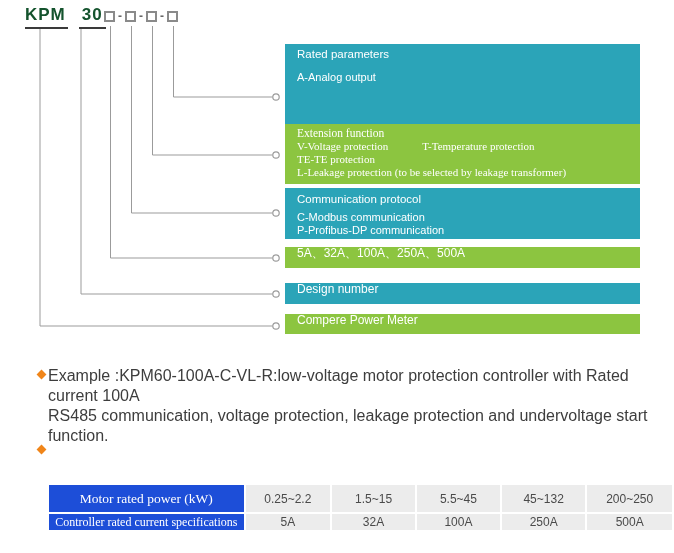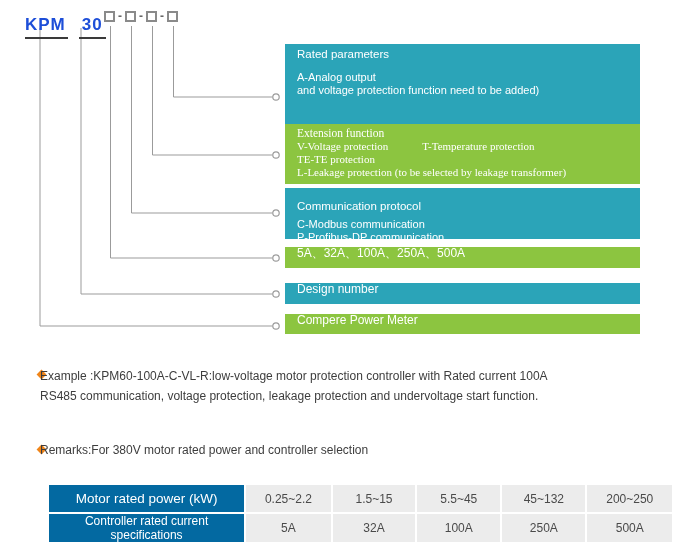--- a/index.html
+++ b/index.html
@@ -1,22 +1,22 @@
 <!DOCTYPE html>
 <html><head>
 <meta charset="utf-8">
 <style>
   * { margin:0; padding:0; box-sizing:border-box; }
   html,body { background:#fff; }
   body { font-family:"Liberation Sans", sans-serif; }
   .page { position:relative; width:674px; height:553px; background:#ffffff; overflow:hidden; }
 
   
-  .model-text { position:absolute; left:25px; top:15px; display:flex; align-items:baseline;
-                font-size:17px; font-weight:bold; color:#1d4ed8; letter-spacing:1px; }
+  .model-text { position:absolute; left:25px; top:5px; display:flex; align-items:baseline;
+                font-size:17px; font-weight:bold; color:#14532d; letter-spacing:1px; }
   .m-prefix { border-bottom:2px solid #3a3a3a; padding:0 2px 2px 0; }
   .m-num { border-bottom:2px solid #3a3a3a; margin-left:11px; padding:0 3px 2px; }
   .model-boxes { position:absolute; left:104px; top:11px; display:flex; align-items:center; }
   .sq { width:11px; height:11px; border:2px solid #8a8a8a; display:inline-block; }
   .dash { width:10px; text-align:center; color:#666; font-weight:bold; font-size:12px; line-height:11px; }
 
   
   .wires { position:absolute; left:0; top:0; width:674px; height:553px; pointer-events:none; }
 
   
@@ -26,26 +26,26 @@
   .teal  { background:#2ba4b8; }
   .green { background:#8cc540; }
   .c-title { font-size:11.5px; }
   .mb-big { margin-bottom:10px; }
   .mb-sm  { margin-bottom:5px; }
   .c-line { white-space:nowrap; }
   .gap-right { margin-left:34px; }
 
   
   .diamond { position:absolute; width:7px; height:7px; background:#f08519; transform:rotate(45deg); }
-  .note { position:absolute; left:40px; font-size:12px; color:#3d3d3d; line-height:20px; }
+  .note { position:absolute; left:48px; font-size:16px; color:#3d3d3d; line-height:20px; }
 
   
   .spec-table { position:absolute; left:47px; top:483px; border-collapse:separate; border-spacing:2px; }
   .spec-table td { text-align:center; vertical-align:middle; }
-  .th-green { background:#0369a1; color:#ffffff; width:220px; }
+  .th-green { background:#1d4ed8; color:#ffffff; width:220px;font-family:Liberation Serif, serif; }
   .th-big   { font-size:13.5px; height:27px; }
   .th-small { font-size:12px; height:16px; }
   .cell { background:#ececec; color:#4a4a4a; width:92px; font-size:12px; }
 </style>
 </head>
 <body>
 
 <div class="page">
 
   <svg class="wires" viewBox="0 0 674 553">
@@ -77,33 +77,32 @@
     <span class="sq"></span>
     <span class="dash">-</span>
     <span class="sq"></span>
     <span class="dash">-</span>
     <span class="sq"></span>
   </div>
 
   <div class="callout teal" style="top:44px; height:83px;">
     <div class="c-title mb-big">Rated parameters</div>
     <div class="c-line">A-Analog output</div>
-    <div class="c-line">and voltage protection function need to be added)</div>
   </div>
 
   <div class="callout green" style="top:124px; height:60px; padding-top:3px;font-family:Liberation Serif, serif;">
     <div class="c-title">Extension function</div>
     <div class="c-line">
       <span>V-Voltage protection</span><span class="gap-right">T-Temperature protection</span>
     </div>
     <div class="c-line">TE-TE protection</div>
     <div class="c-line">L-Leakage protection (to be selected by leakage transformer)</div>
   </div>
 
-  <div class="callout teal" style="top:188px; height:51px; padding-top:12px;">
+  <div class="callout teal" style="top:188px; height:51px; padding-top:5px;">
     <div class="c-title mb-sm">Communication protocol</div>
     <div class="c-line">C-Modbus communication</div>
     <div class="c-line">P-Profibus-DP communication</div>
   </div>
 
   <div class="callout green single" style="top:247px; height:21px;">
     <span>5A、32A、100A、250A、500A</span>
   </div>
 
   <div class="callout teal single" style="top:283px; height:21px;">
@@ -114,21 +113,20 @@
     <span>Compere Power Meter</span>
   </div>
 
   <span class="diamond" style="left:38px; top:371px;"></span>
   <div class="note" style="top:366px;">
     <div>Example :KPM60-100A-C-VL-R:low-voltage motor protection controller with Rated current 100A</div>
     <div>RS485 communication, voltage protection, leakage protection and undervoltage start function.</div>
   </div>
 
   <span class="diamond" style="left:38px; top:446px;"></span>
-  <div class="note" style="top:440px;">Remarks:For 380V motor rated power and controller selection</div>
 
   <table class="spec-table">
     <tbody>
         <tr>
       <td class="th-green th-big">Motor rated power (kW)</td>
       <td class="cell">0.25~2.2</td>
       <td class="cell">1.5~15</td>
       <td class="cell">5.5~45</td>
       <td class="cell">45~132</td>
       <td class="cell">200~250</td>

